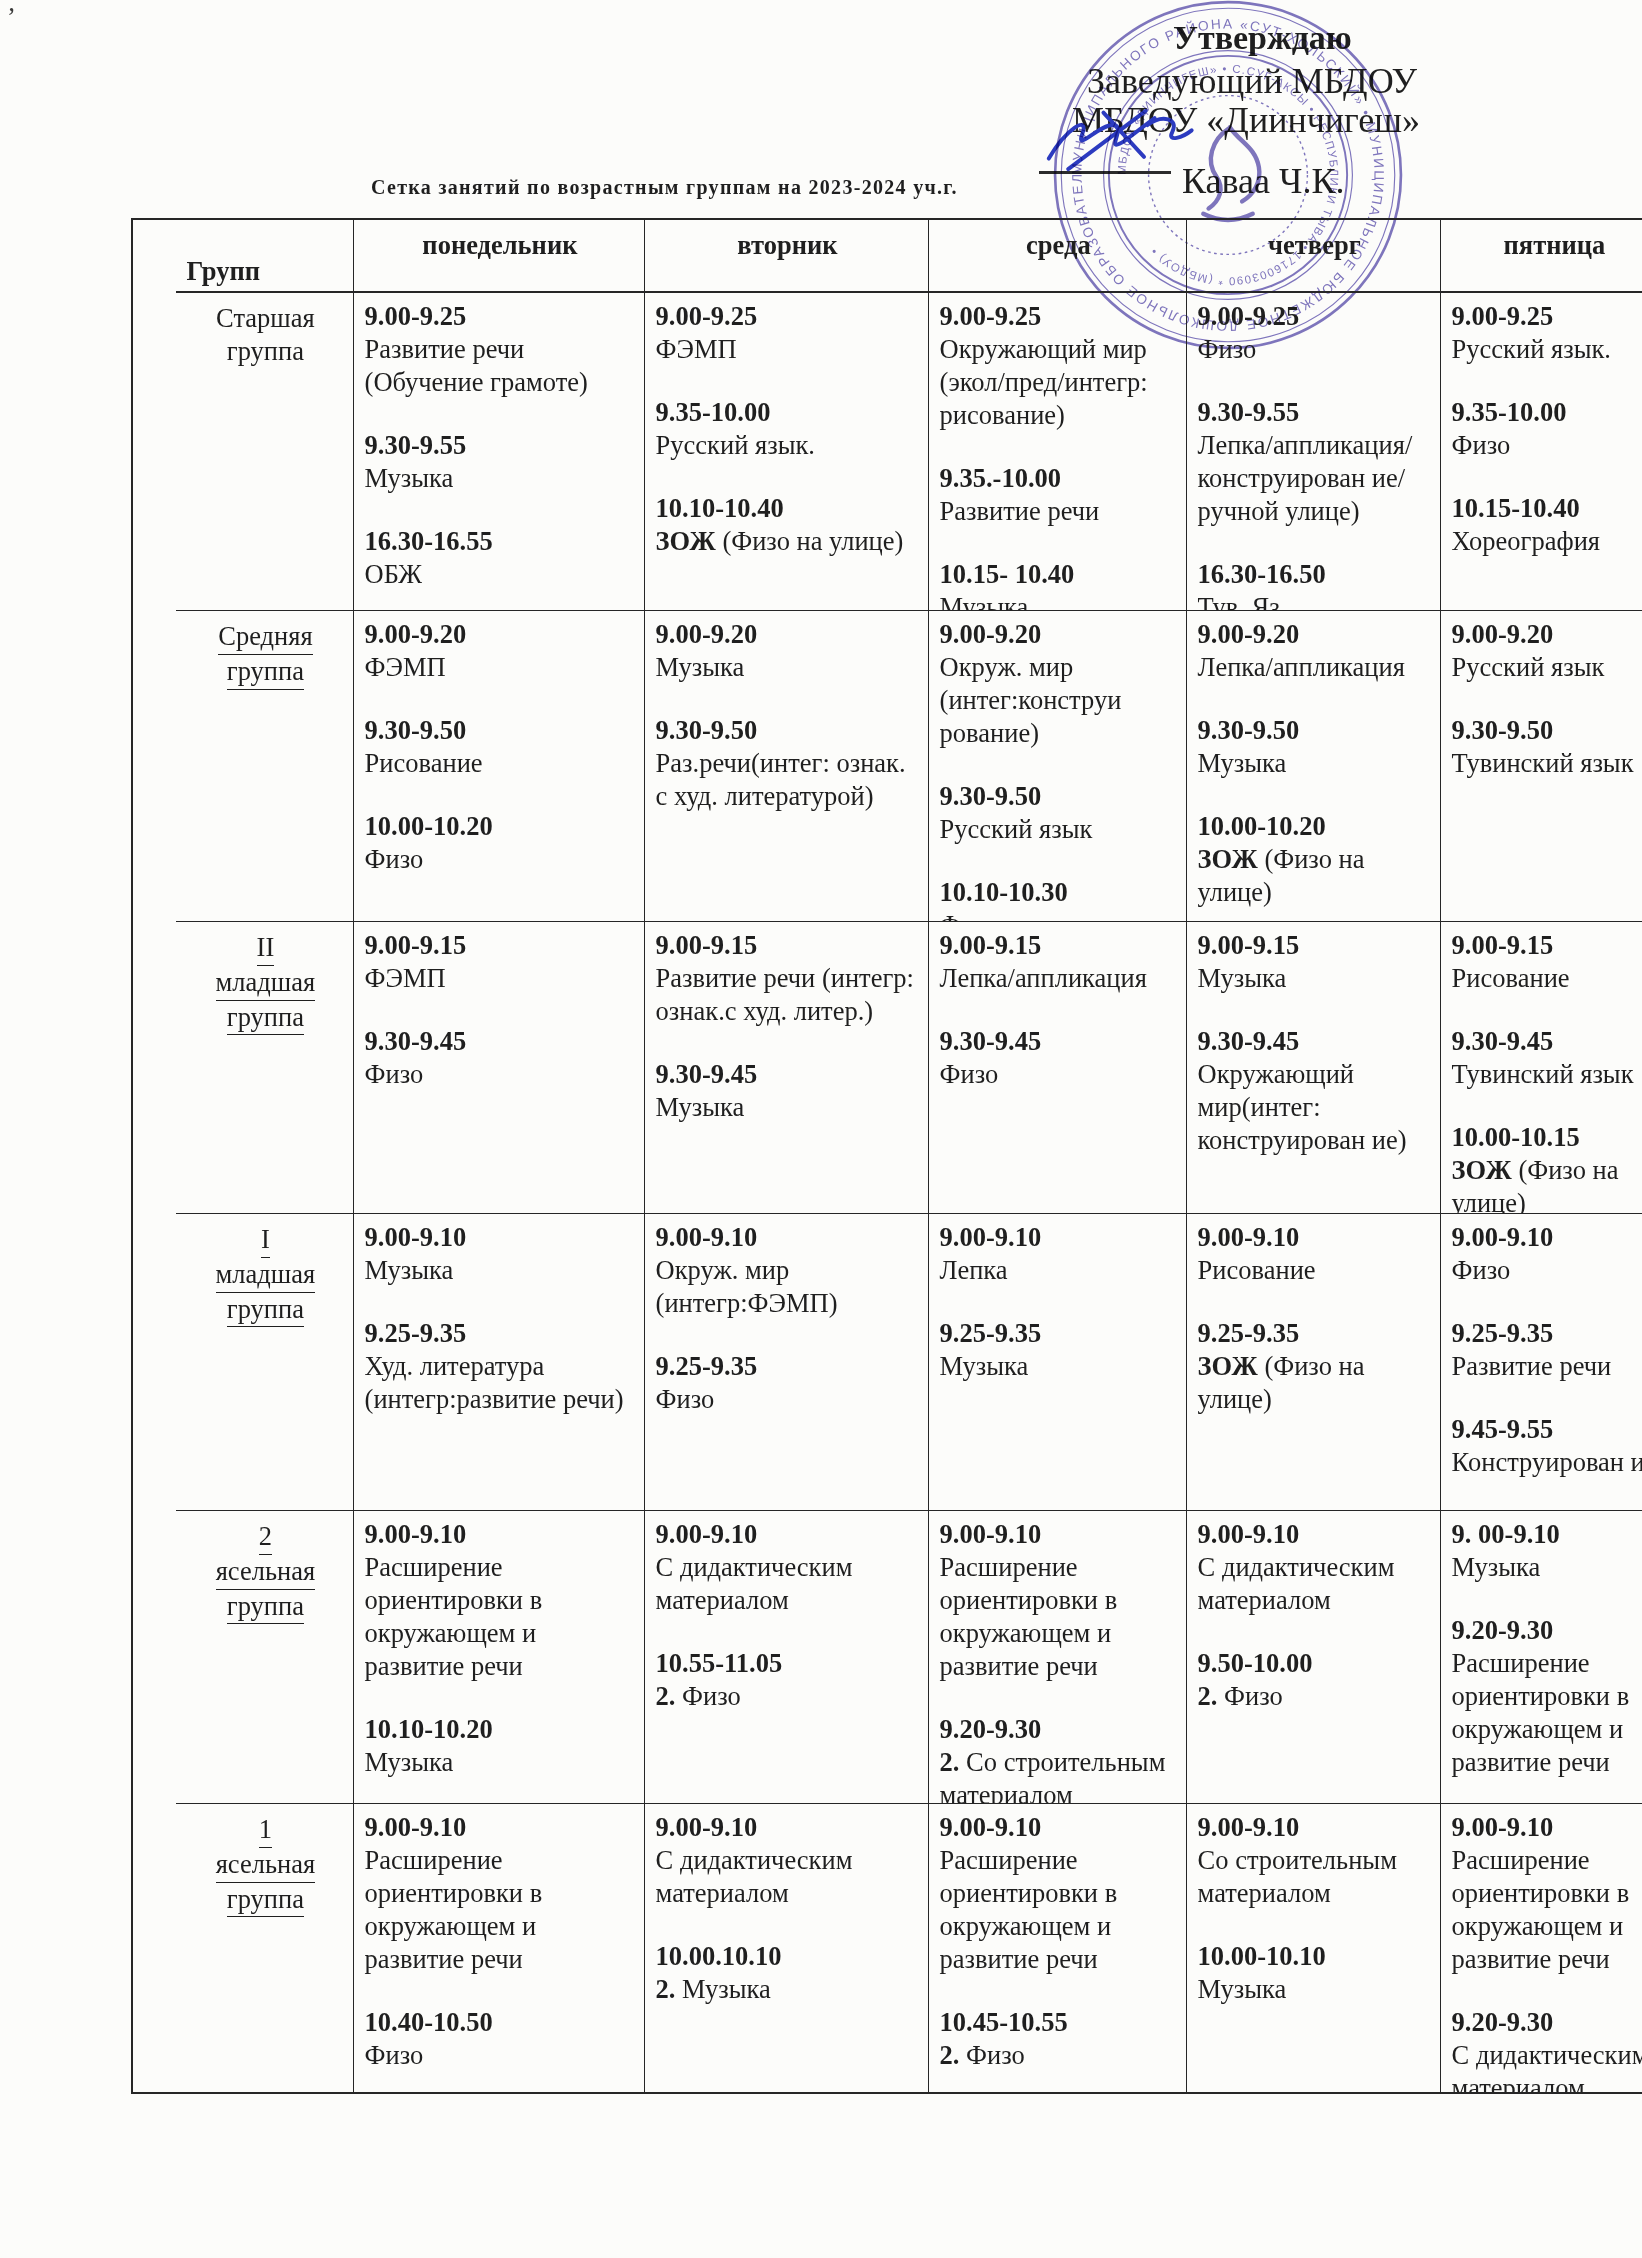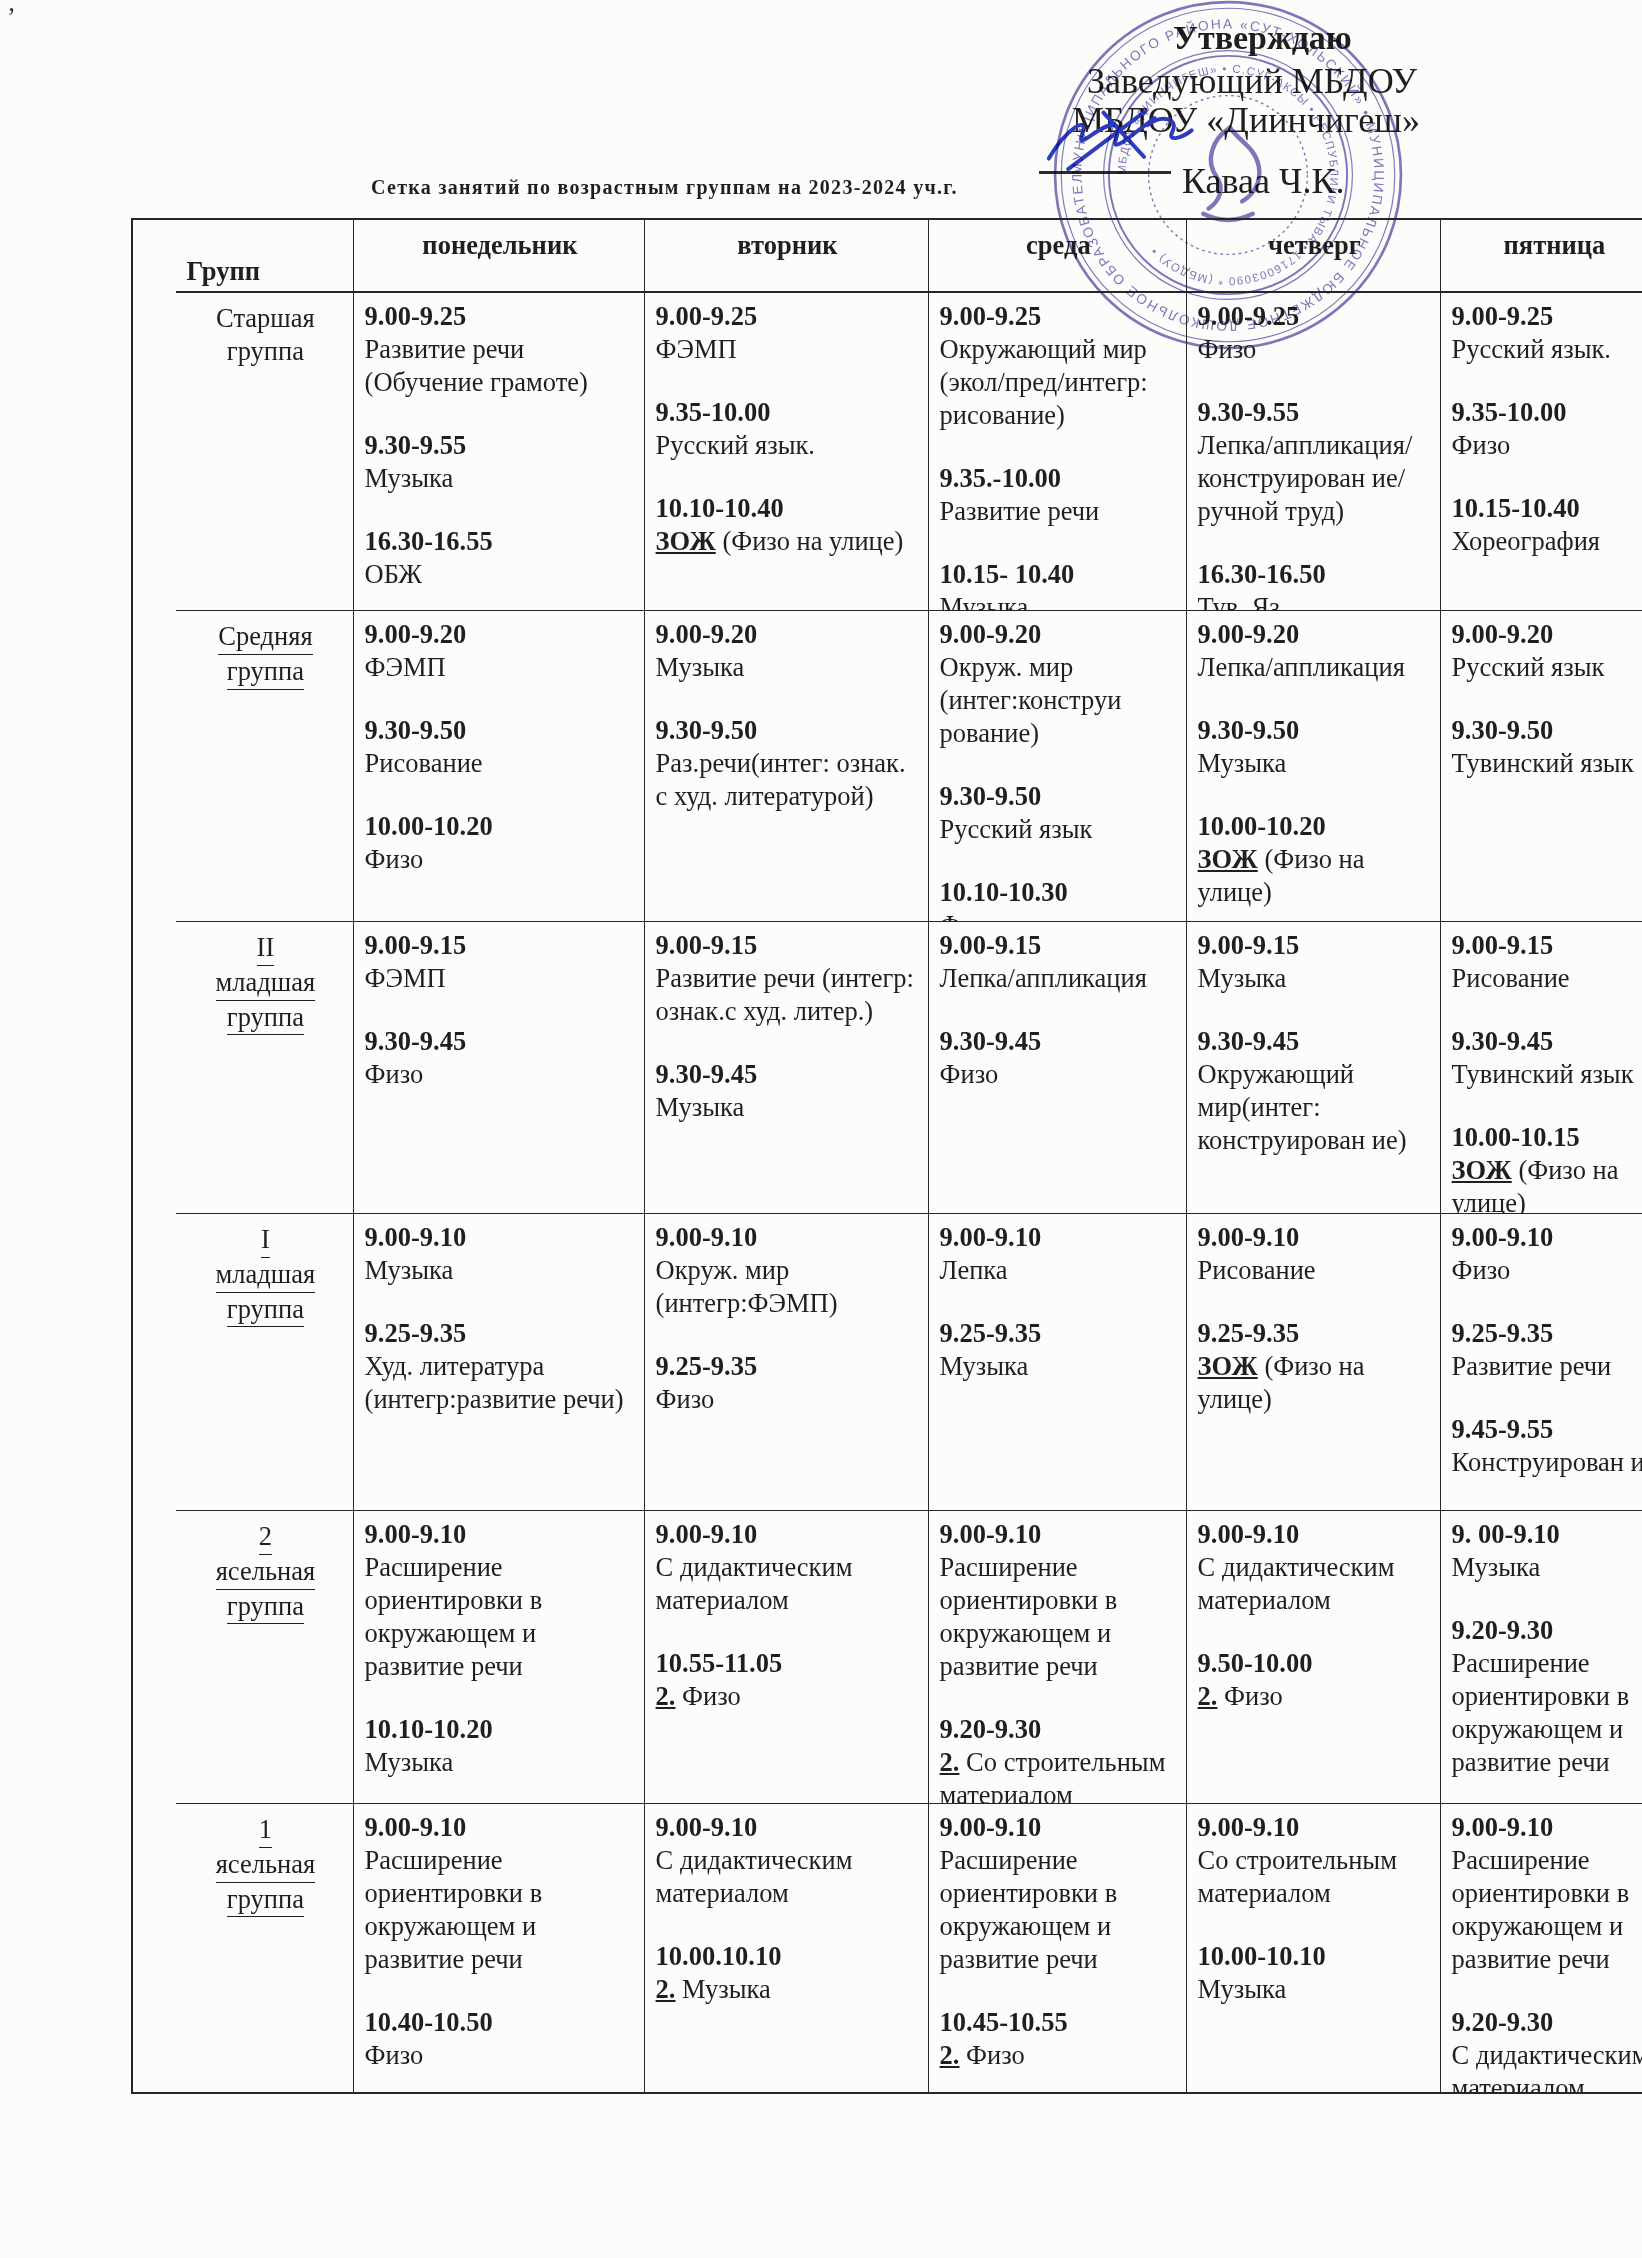--- a/index.html
+++ b/index.html
@@ -49,21 +49,21 @@
   .c.last-row{border-bottom:none;}
   .c.hdr{border-bottom:2.6px solid #262626;}
   .day-h{font-weight:bold;text-align:center;padding-top:8.8px;}
   .corner{display:flex;align-items:flex-end;font-weight:bold;padding-bottom:3.5px;}
   .grp{text-align:center;padding-top:8.8px;}
   .grp .ln{display:block;}
   .grp .ln span{display:inline-block;text-align:center;}
   .grp.u .ln span{border-bottom:1.8px solid var(--ink);padding-bottom:0.9px;}
   .entry{margin:1.8px 0 30px 0;}
   .entry .tm{font-weight:bold;}
-  .entry .sj b{font-weight:bold;text-decoration:underline;}
+  .entry .sj b{font-weight:bold;}
   
   .stamp{
     position:absolute;left:1048px;top:-5.3px;width:360px;height:360px;
     opacity:.82;mix-blend-mode:multiply;color:var(--stamp);
     pointer-events:none;
   }
   .stamp text{font-family:"Liberation Sans","DejaVu Sans",sans-serif;fill:var(--stamp);}
   
   .signature{
     position:absolute;left:1015px;top:88px;width:221px;height:97px;color:var(--sig);
@@ -174,21 +174,21 @@
           <div class="sj">Музыка</div>
         </div>
       </div>
       <div class="c day">
         <div class="entry">
           <div class="tm">9.00-9.25</div>
           <div class="sj">Физо</div>
         </div>
         <div class="entry">
           <div class="tm">9.30-9.55</div>
-          <div class="sj">Лепка/аппликация/ конструирован ие/ручной труд)</div>
+          <div class="sj">Лепка/аппликация/ конструирован ие/ручной улице)</div>
         </div>
         <div class="entry">
           <div class="tm">16.30-16.50</div>
           <div class="sj">Тув. Яз</div>
         </div>
       </div>
       <div class="c day last-col">
         <div class="entry">
           <div class="tm">9.00-9.25</div>
           <div class="sj">Русский язык.</div>

